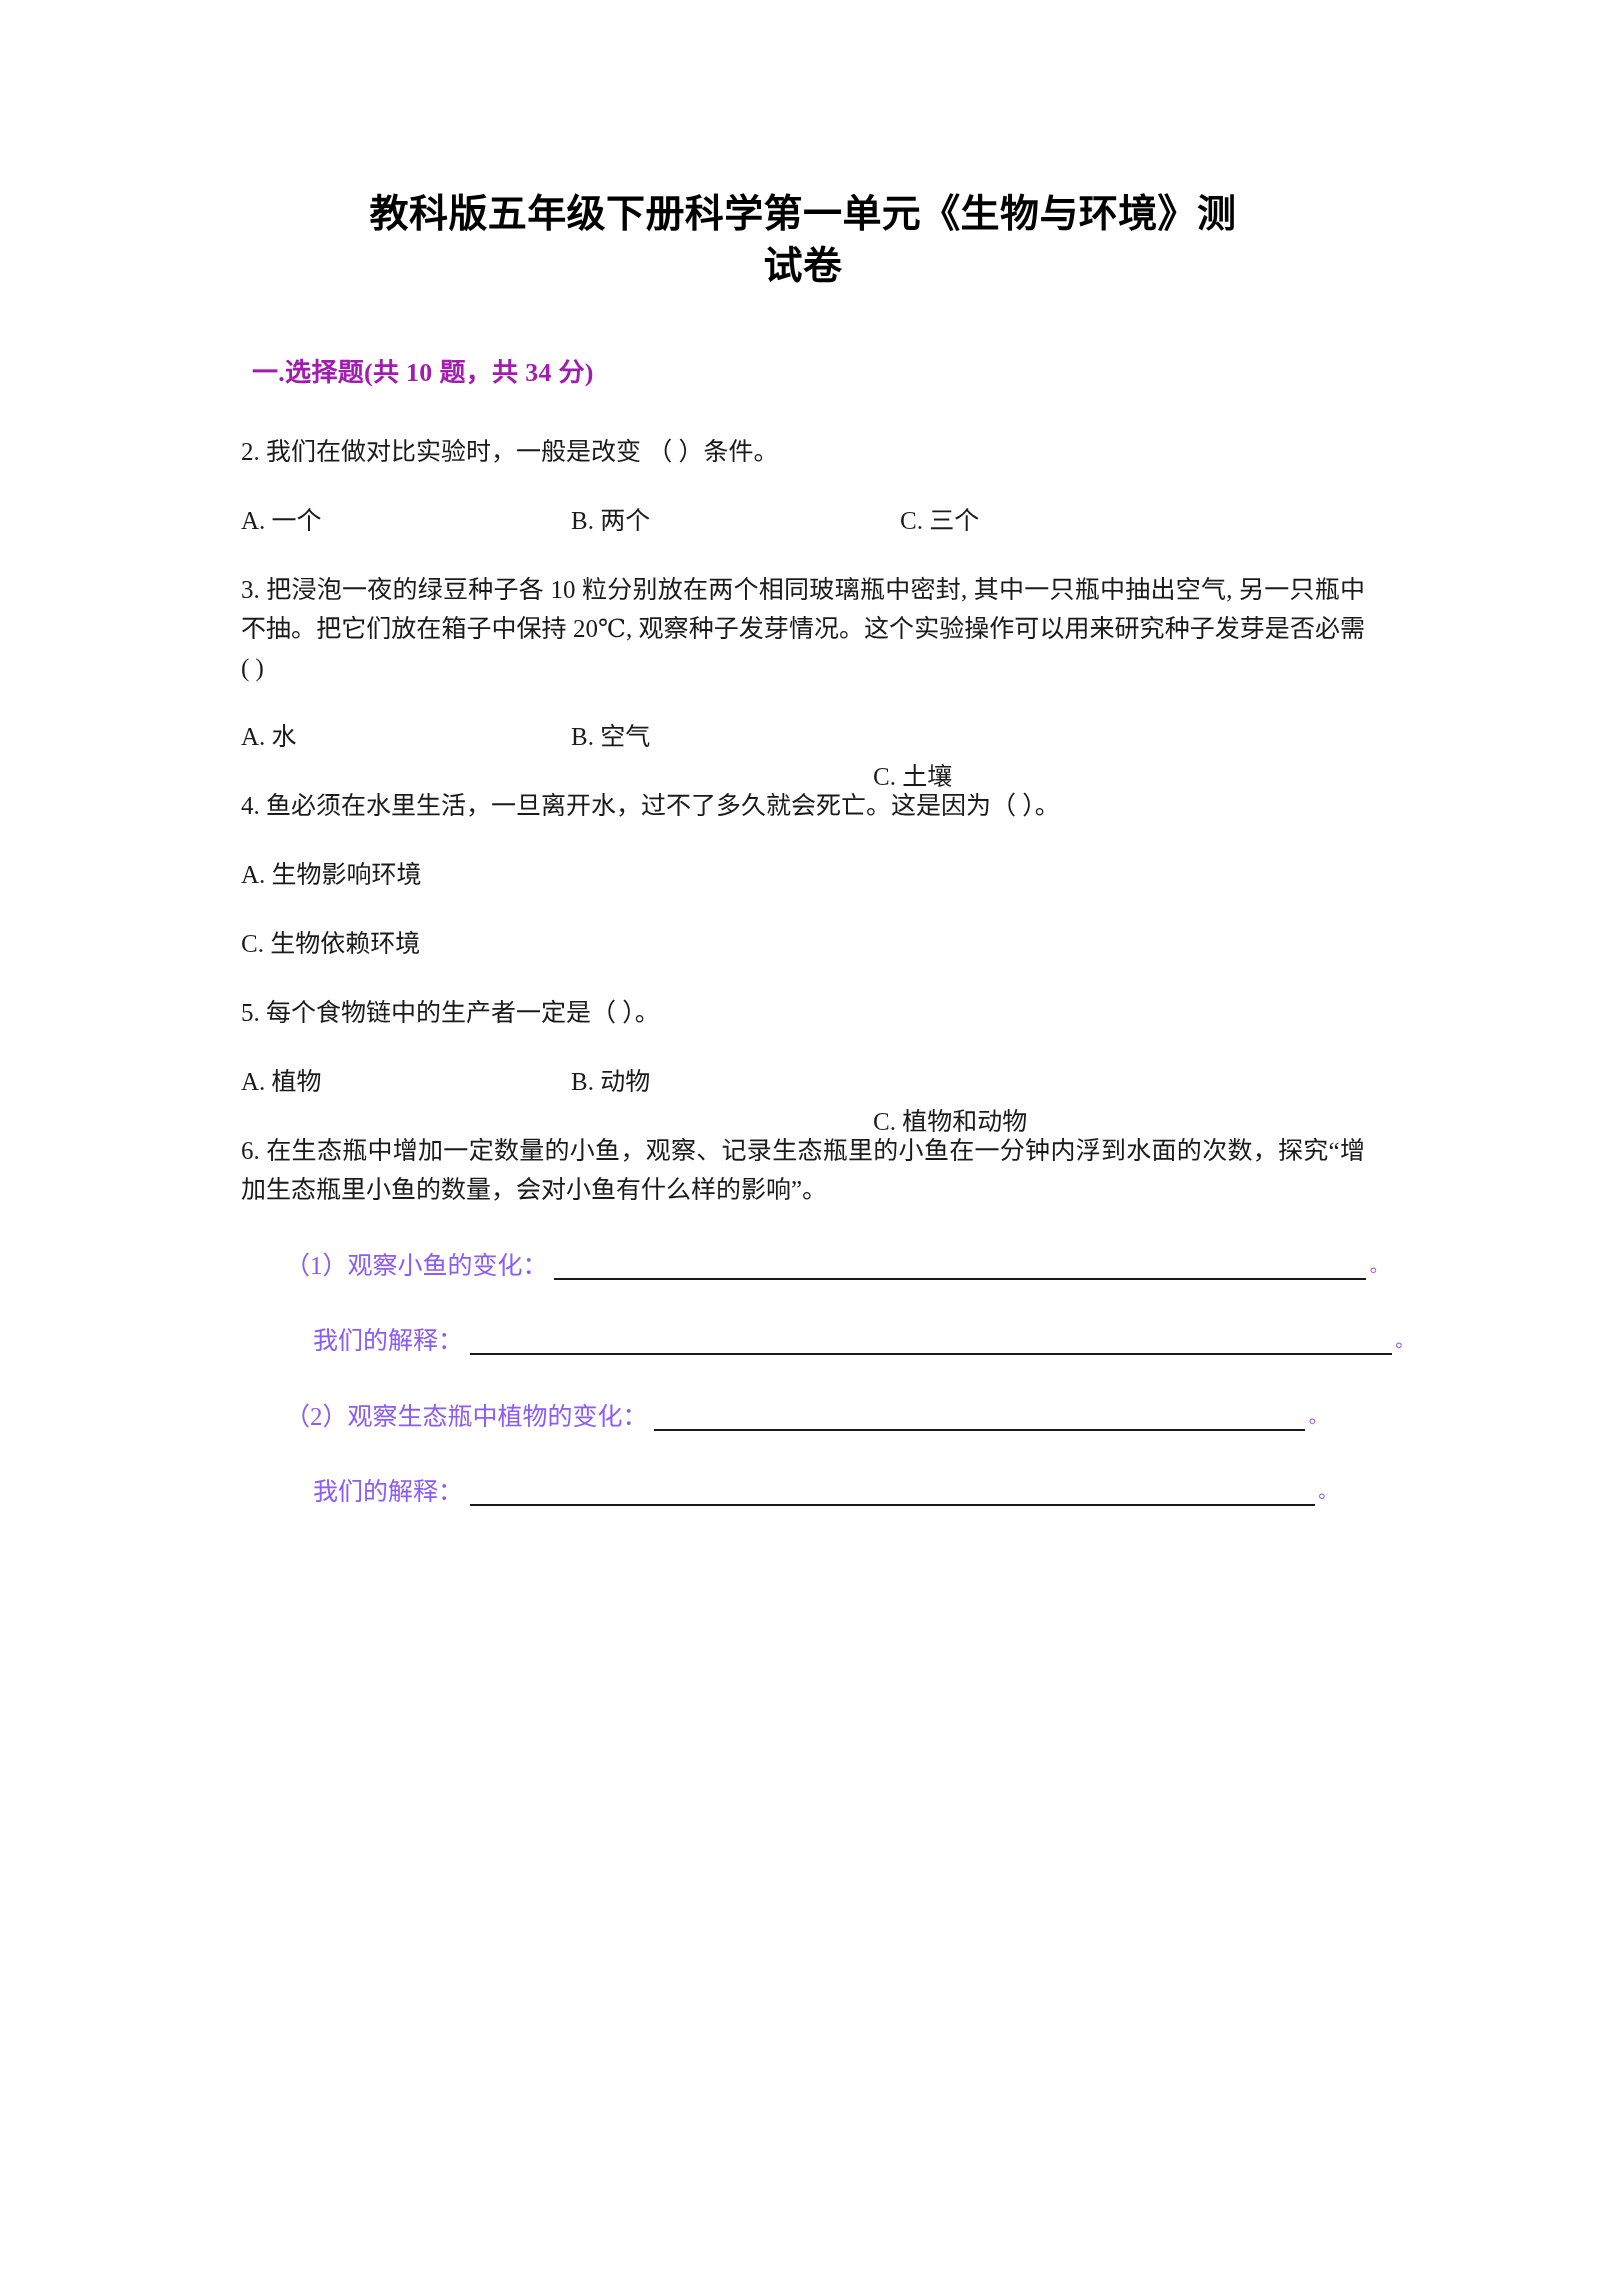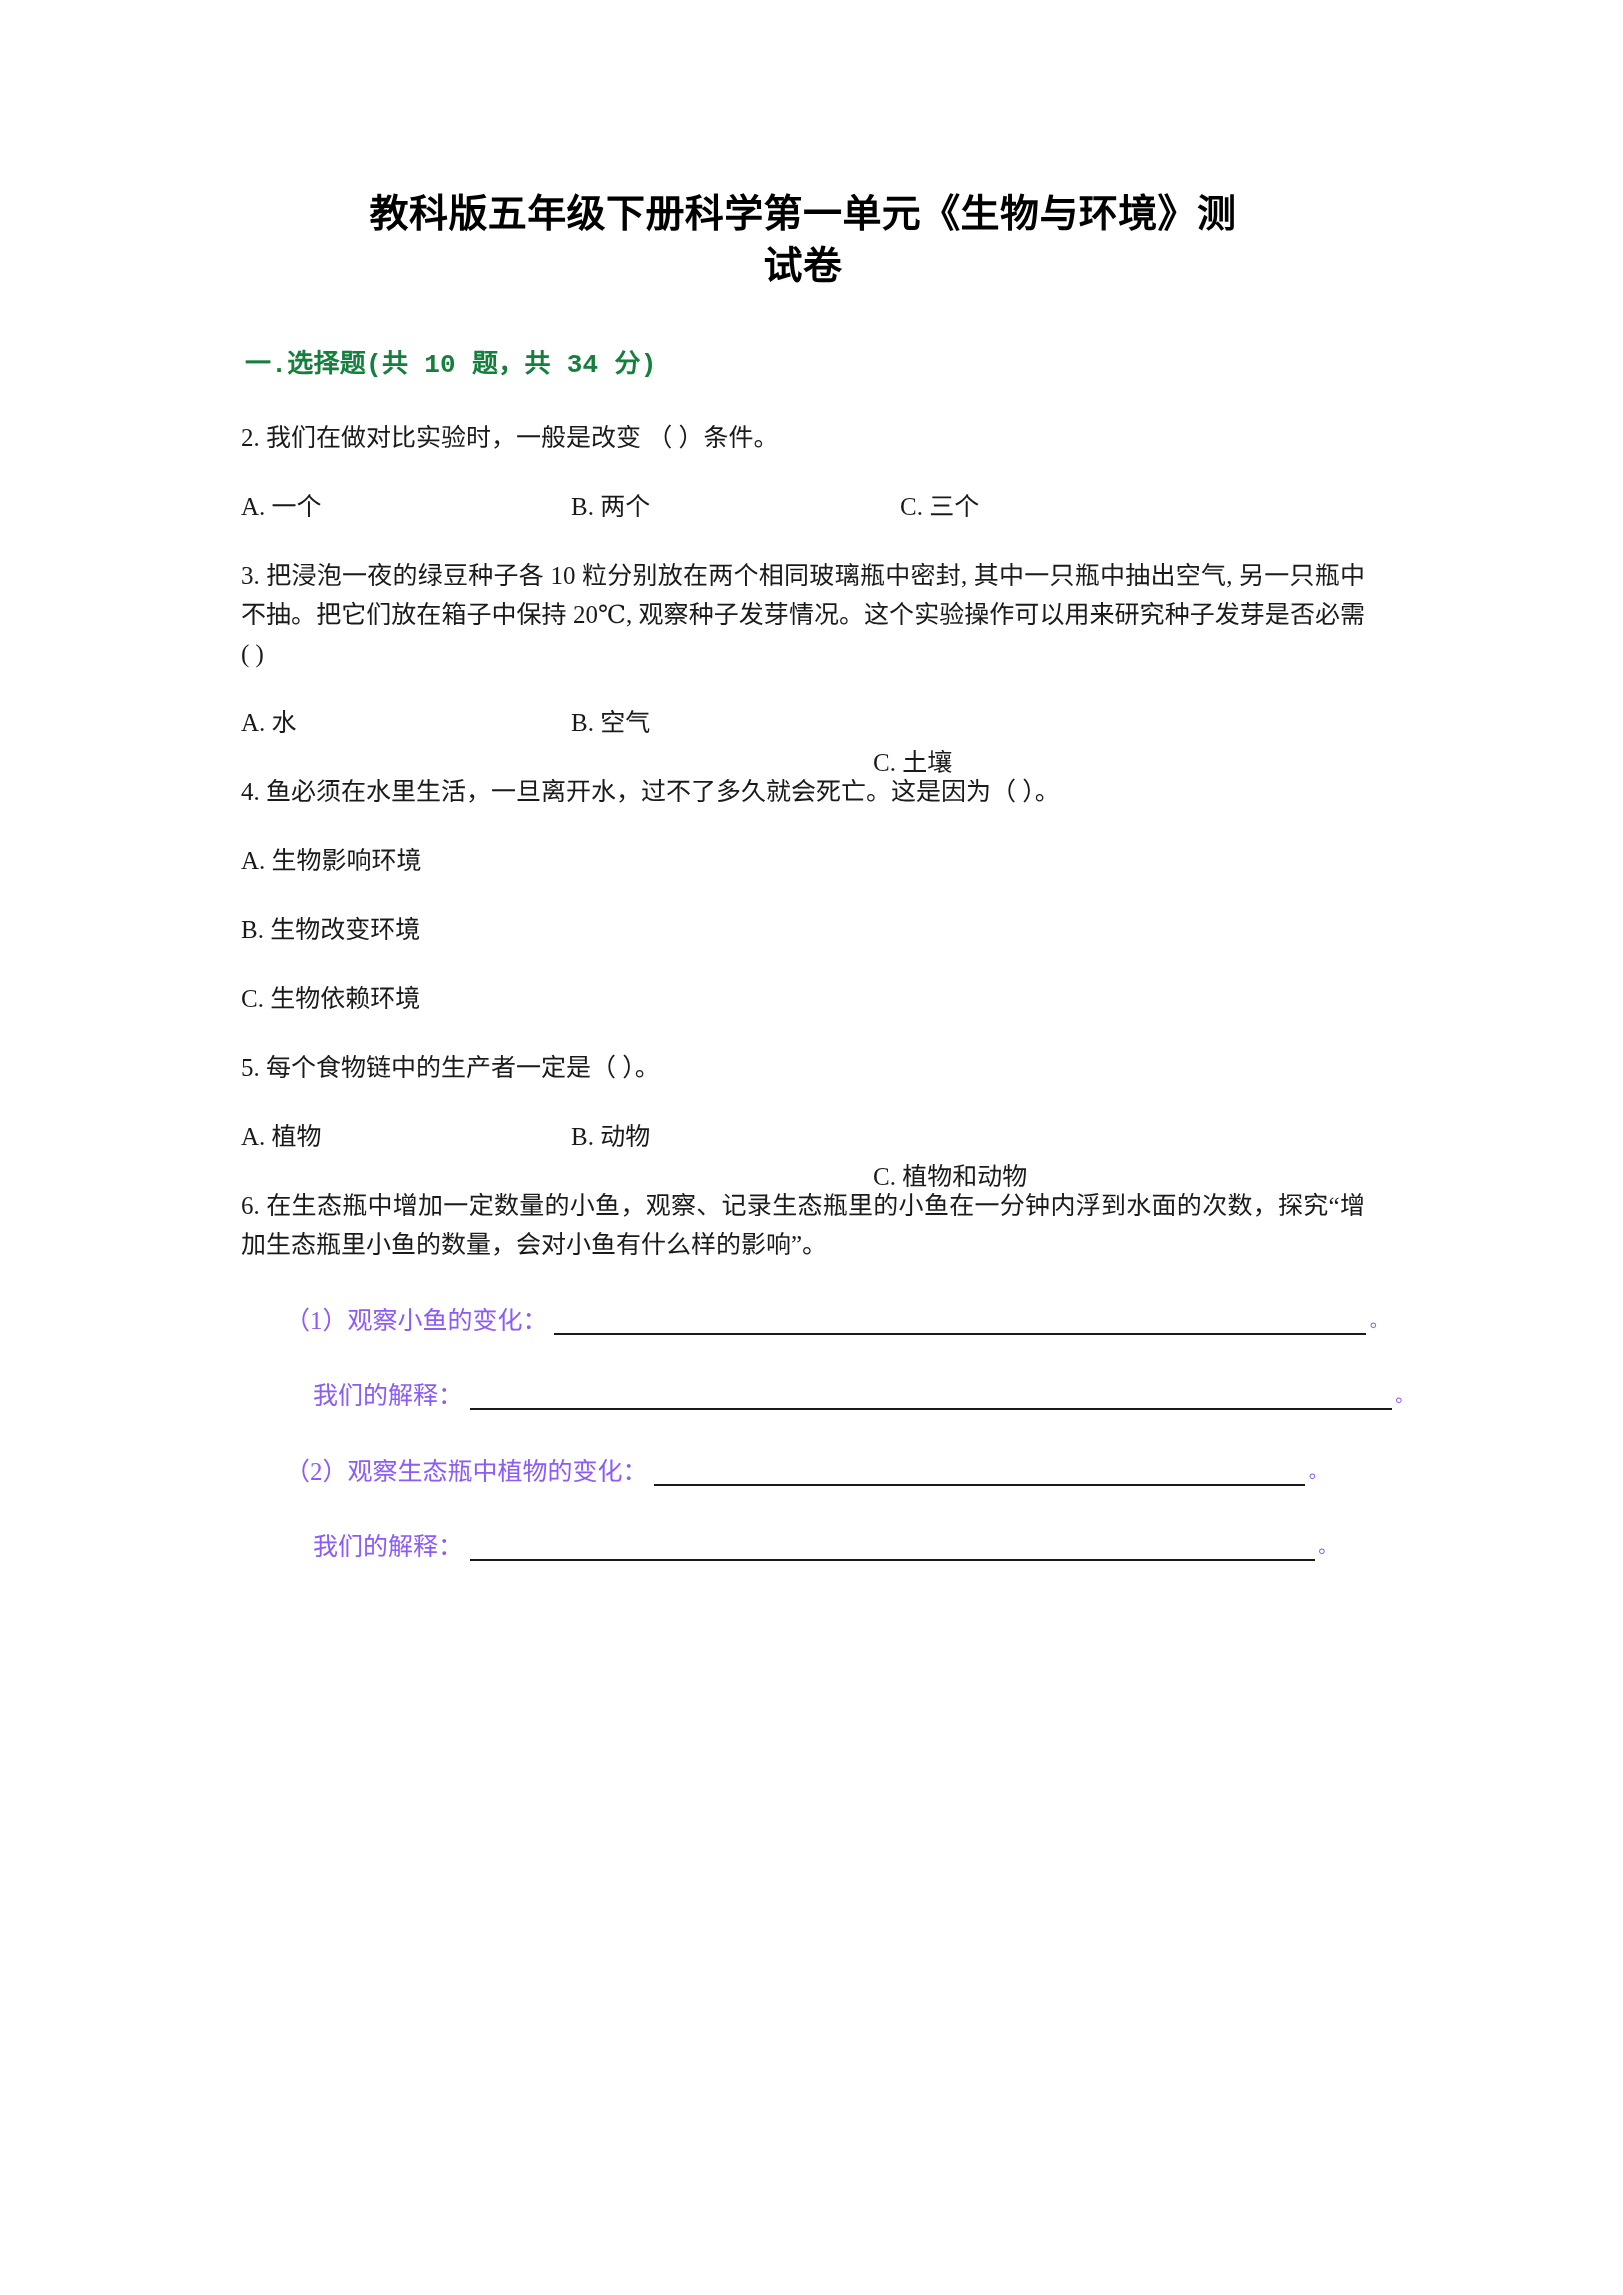--- a/index.html
+++ b/index.html
@@ -39,28 +39,27 @@
     font-weight: 700;
     font-size: 39px;
     line-height: 52px;
     text-align: center;
     letter-spacing: 0.4px;
     color: #000000;
   }
 
   
   .section-head {
-    margin: 4px;
+    margin: 11px;
     padding-top: 51px;
     font-weight: 700;
     font-size: 26px;
     line-height: 37px;
     letter-spacing: 0.3px;
-    color: #15803d;
-    font-family: Liberation Mono, monospace;
+    color: #a21caf;
   }
 
   
   .q-block {
     margin: 0;
   }
   .q-stem {
     margin: 0;
     padding-top: 30px;
     font-size: 25px;
@@ -161,21 +160,20 @@
       <div class="opt-row wide">
         <span class="opt a">A. 水</span>
         <span class="opt b">B. 空气</span>
         <span class="opt c">C. 土壤</span>
       </div>
     </div>
 
     <div class="q-block">
       <p class="q-stem">4. 鱼必须在水里生活，一旦离开水，过不了多久就会死亡。这是因为（        ）。</p>
       <p class="opt-stack">A. 生物影响环境</p>
-      <p class="opt-stack">B. 生物改变环境</p>
       <p class="opt-stack">C. 生物依赖环境</p>
     </div>
 
     <div class="q-block">
       <p class="q-stem">5. 每个食物链中的生产者一定是（        ）。</p>
       <div class="opt-row wide">
         <span class="opt a">A. 植物</span>
         <span class="opt b">B. 动物</span>
         <span class="opt c">C. 植物和动物</span>
       </div>

